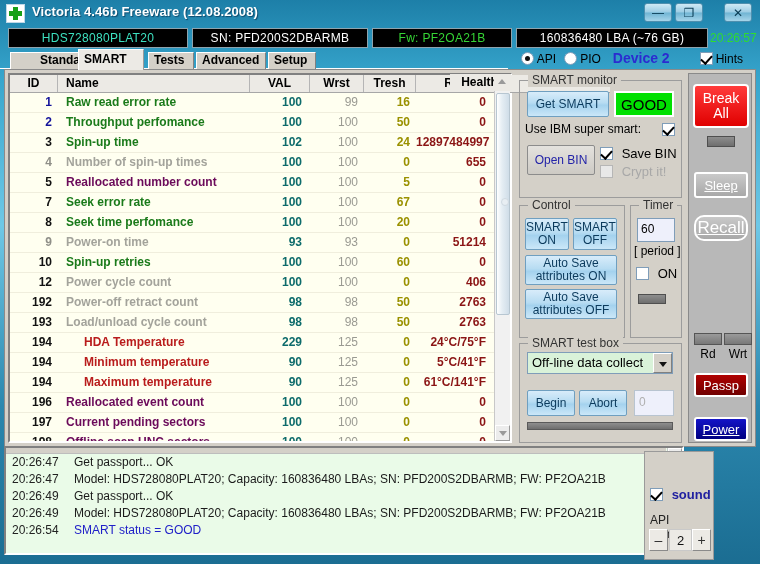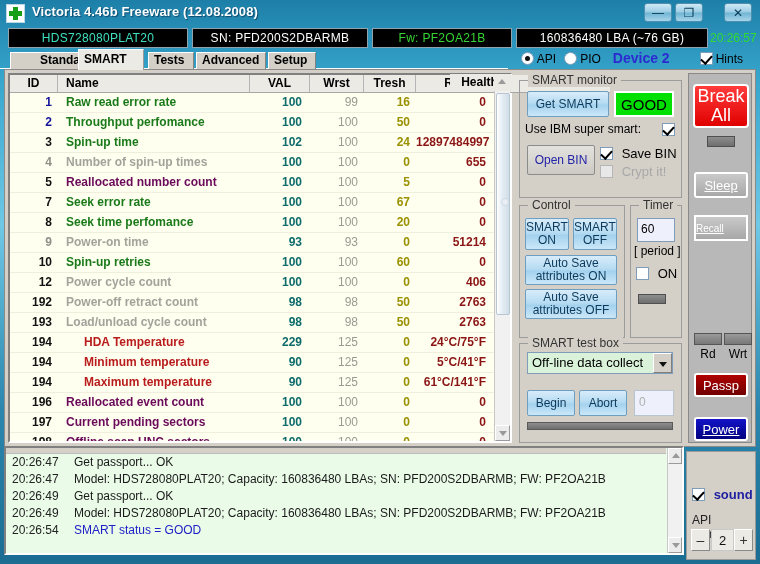--- a/index.html
+++ b/index.html
@@ -158,30 +158,30 @@
   #test-num{position:absolute;left:634px;top:390px;width:40px;height:26px;background:#eef0fb;
     border:1px solid #b8c4d0;box-sizing:border-box;color:#b0b0b0;font-size:12px;padding:4px 0 0 4px;}
   #test-prog{position:absolute;left:527px;top:422px;width:146px;height:8px;
     background:linear-gradient(180deg,#8e8e8e,#6e6e6e);border:1px solid #5a5a5a;box-sizing:border-box;}
 
   
   #rightcol{position:absolute;left:688px;top:73px;width:64px;height:370px;background:#b8b8b8;
     border:1px solid #8a8a8a;box-sizing:border-box;}
   #btn-breakall{position:absolute;left:693px;top:84px;width:56px;height:44px;
     background:linear-gradient(180deg,#ff3b3b,#e00000);border:2px solid #ffffff;box-sizing:border-box;
-    border-radius:4px;color:#ffffff;font-size:18px;text-align:center;line-height:1.05;
+    border-radius:4px;color:#ffffff;font-size:14px;text-align:center;line-height:1.05;
     display:flex;align-items:center;justify-content:center;}
   #led-break{position:absolute;left:707px;top:136px;width:28px;height:11px;
     background:linear-gradient(180deg,#8e8e8e,#6e6e6e);border:1px solid #4f4f4f;box-sizing:border-box;}
   #btn-sleep{position:absolute;left:694px;top:172px;width:54px;height:26px;
     background:linear-gradient(180deg,#c9c9c9,#a8a8a8);border:2px solid #ffffff;box-sizing:border-box;
     border-radius:3px;color:#ffffff;font-size:13px;display:flex;align-items:center;justify-content:center;}
   #btn-recall{position:absolute;left:694px;top:215px;width:54px;height:26px;
     background:linear-gradient(180deg,#c9c9c9,#a8a8a8);border:2px solid #ffffff;box-sizing:border-box;
-    border-radius:0;color:#ffffff;font-size:10px;display:flex;align-items:center;}
+    border-radius:10px;color:#ffffff;font-size:17px;display:flex;align-items:center;justify-content:center;}
   #led-rd{position:absolute;left:694px;top:333px;width:28px;height:12px;
     background:linear-gradient(180deg,#9a9a9a,#787878);border:1px solid #555;box-sizing:border-box;}
   #led-wrt{position:absolute;left:724px;top:333px;width:28px;height:12px;
     background:linear-gradient(180deg,#9a9a9a,#787878);border:1px solid #555;box-sizing:border-box;}
   #lbl-rd{position:absolute;left:694px;top:347px;width:28px;text-align:center;font-size:12px;color:#000;}
   #lbl-wrt{position:absolute;left:724px;top:347px;width:28px;text-align:center;font-size:12px;color:#000;}
   #btn-passp{position:absolute;left:694px;top:373px;width:54px;height:24px;
     background:linear-gradient(180deg,#b00000,#700000);border:2px solid #ffffff;box-sizing:border-box;
     border-radius:3px;color:#ffffff;font-size:13px;display:flex;align-items:center;justify-content:center;}
   #btn-power{position:absolute;left:694px;top:417px;width:54px;height:24px;
@@ -199,21 +199,21 @@
   .logmsg-dark{color:#1a1a1a;}
   .logmsg-blue{color:#2020c8;}
   #logsb{position:absolute;right:0;top:0;width:15px;height:105px;background:#f1f1f1;border-left:1px solid #c8c8c8;box-sizing:border-box;}
   #logsb .sbtn{width:14px;}
   #logsb-up{top:0;}
   #logsb-up .arw{top:4px;border-bottom:5px solid #999;}
   #logsb-dn{bottom:0;}
   #logsb-dn .arw{top:5px;border-top:5px solid #999;}
 
   
-  #soundpanel{position:absolute;left:686px;top:451px;width:70px;height:109px;background:#d4d0c8;
+  #soundpanel{position:absolute;left:644px;top:451px;width:70px;height:109px;background:#d4d0c8;
     border:1px solid #9a9a9a;box-sizing:border-box;}
   #snd-row{position:absolute;left:5px;top:35px;font-size:13px;font-weight:bold;color:#2020a0;}
   #api-lbl{position:absolute;left:5px;top:61px;font-size:12px;color:#222;}
   #api-stepper{position:absolute;left:4px;top:77px;width:62px;height:22px;}
   .stepbtn{position:absolute;top:0;width:19px;height:22px;background:#eceae5;border:1px solid #ffffff;
     border-right-color:#8a8a8a;border-bottom-color:#8a8a8a;box-sizing:border-box;font-size:14px;
     color:#333;display:flex;align-items:center;justify-content:center;}
   #api-minus{left:0;}
   #api-plus{right:0;}
   #api-val{position:absolute;left:20px;top:0;width:23px;height:22px;background:#eceae5;

